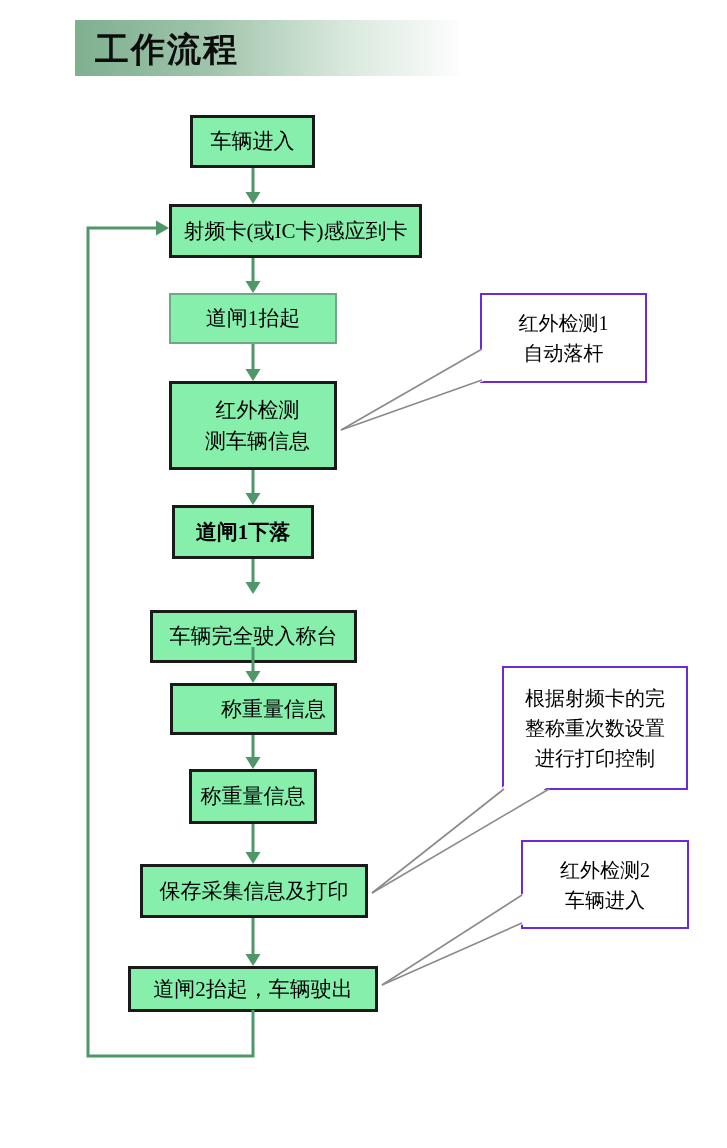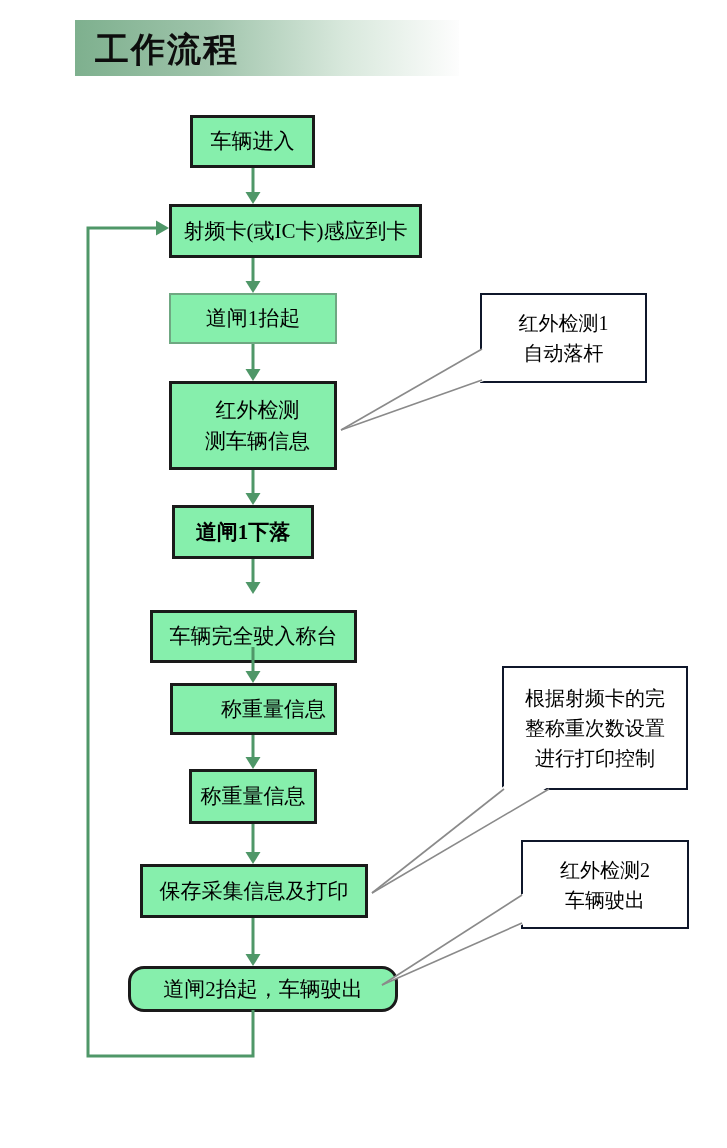--- a/index.html
+++ b/index.html
@@ -24,23 +24,23 @@
   .step.green{border:2px solid #6fa882;font-family:Liberation Serif, serif;}
   .s1{left:190px;top:115px;width:125px;height:53px;}
   .s2{left:169px;top:204px;width:253px;height:54px;text-align:right;}
   .s3{left:169px;top:293px;width:168px;height:51px;}
   .s4{left:169px;top:381px;width:168px;height:89px;padding-left:9px;}
   .s5{left:172px;top:505px;width:142px;height:54px;font-weight:bold;}
   .s6{left:150px;top:594px;width:207px;height:53px;margin-top:16px;}
   .s7{left:170px;top:683px;width:167px;height:52px;padding-left:40px;}
   .s8{left:189px;top:769px;width:128px;height:55px;}
   .s9{left:140px;top:864px;width:228px;height:54px;}
-  .s10{left:128px;top:966px;width:270px;height:46px;border-radius:16px;}
+  .s10{left:128px;top:966px;width:250px;height:46px;}
   .callout{
-    position:absolute;box-sizing:border-box;border:2px solid #0f172a;background:#ffffff;
+    position:absolute;box-sizing:border-box;border:2px solid #6d28d9;background:#ffffff;
     display:flex;align-items:center;justify-content:center;text-align:center;
     font-size:20px;color:#000;white-space:pre-line;line-height:1.5;z-index:2;
   }
   .c1{left:480px;top:293px;width:167px;height:90px;}
   .c2{left:502px;top:666px;width:186px;height:124px;}
   .c3{left:521px;top:840px;width:168px;height:89px;}
   .overlay{position:absolute;left:0;top:0;z-index:3;pointer-events:none;}
   .arrow-stem{stroke:#4f9768;stroke-width:3;fill:none;}
   .arrow-head{fill:#4f9768;stroke:none;}
   .wedge-fill{fill:#ffffff;stroke:none;}
@@ -66,21 +66,21 @@
   <div class="step s8">称重量信息</div>
   <div class="step s9">保存采集信息及打印</div>
   <div class="step s10">道闸2抬起，车辆驶出</div>
 
   <div class="callout c1">红外检测1
 自动落杆</div>
   <div class="callout c2">根据射频卡的完
 整称重次数设置
 进行打印控制</div>
   <div class="callout c3">红外检测2
-车辆驶出</div>
+车辆进入</div>
 
   <svg class="overlay" width="727" height="1148" viewBox="0 0 727 1148">
 
     <g>
       <polygon class="wedge-fill" points="341,430 484,348 484,381"></polygon>
       <line class="wedge-line" x1="341" y1="430" x2="482" y2="349"></line>
       <line class="wedge-line" x1="341" y1="430" x2="482" y2="380"></line>
     </g>
     <g>
       <polygon class="wedge-fill" points="372,893 504,786 550,786"></polygon>

